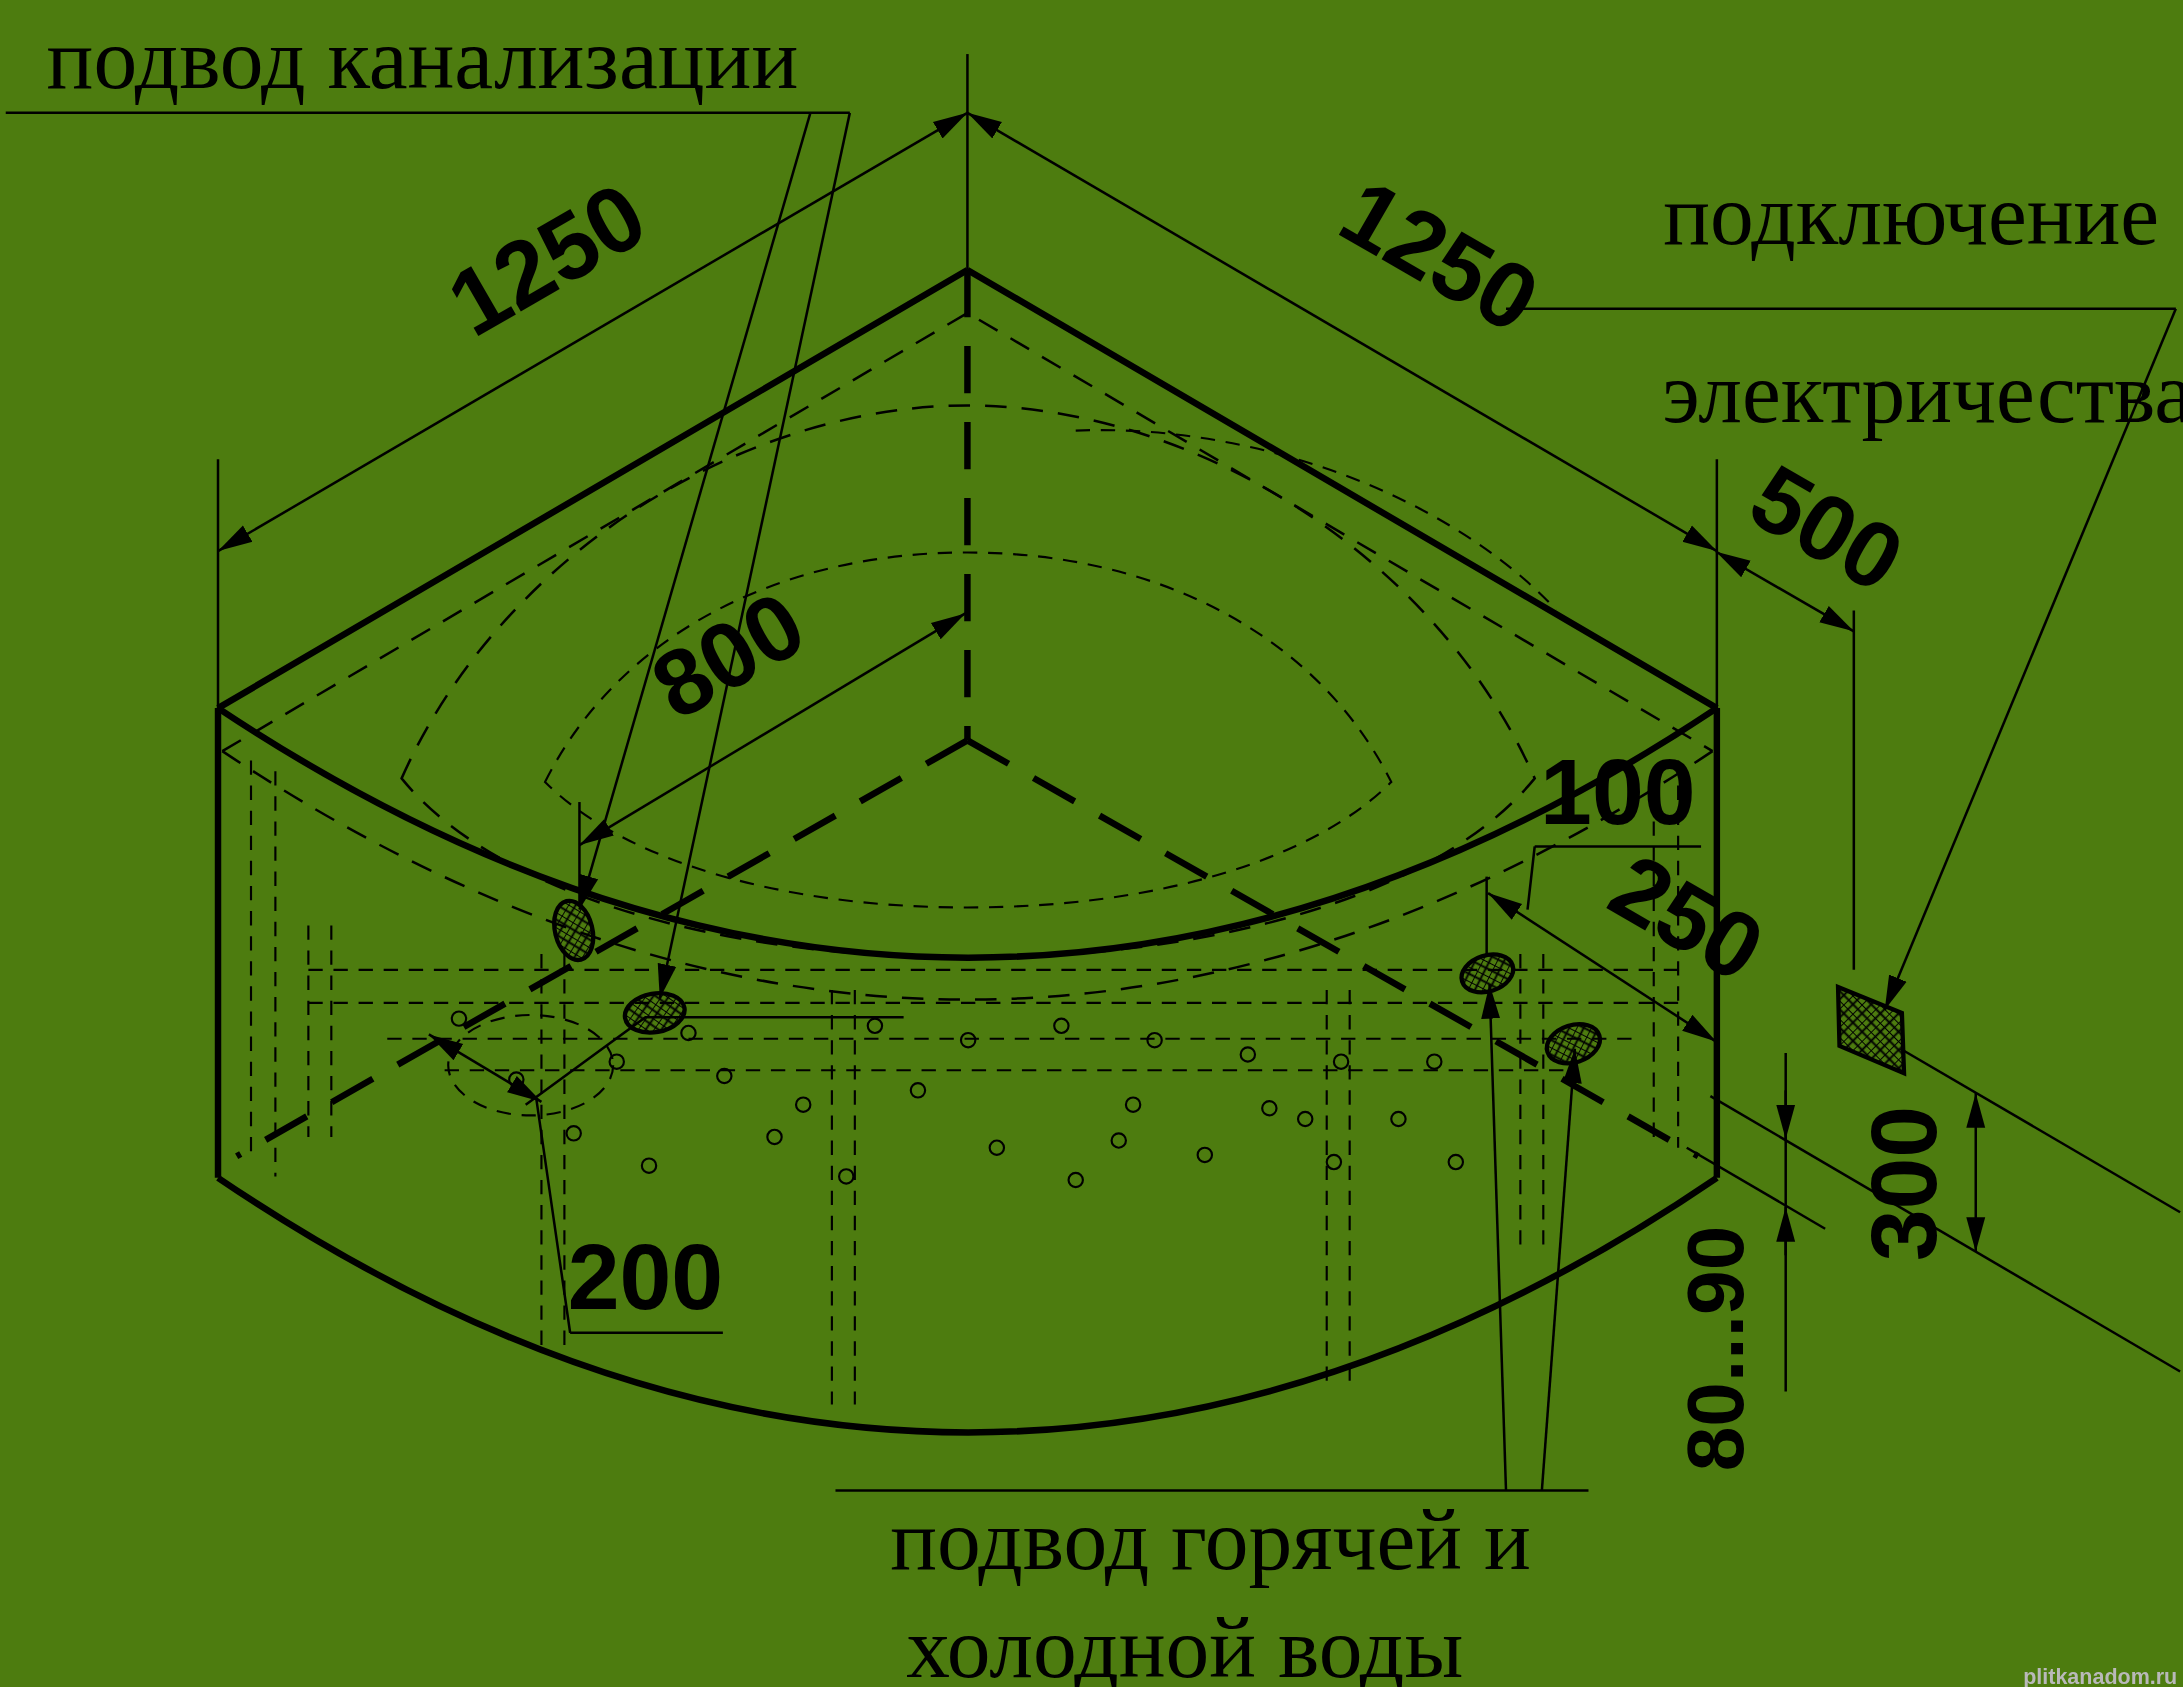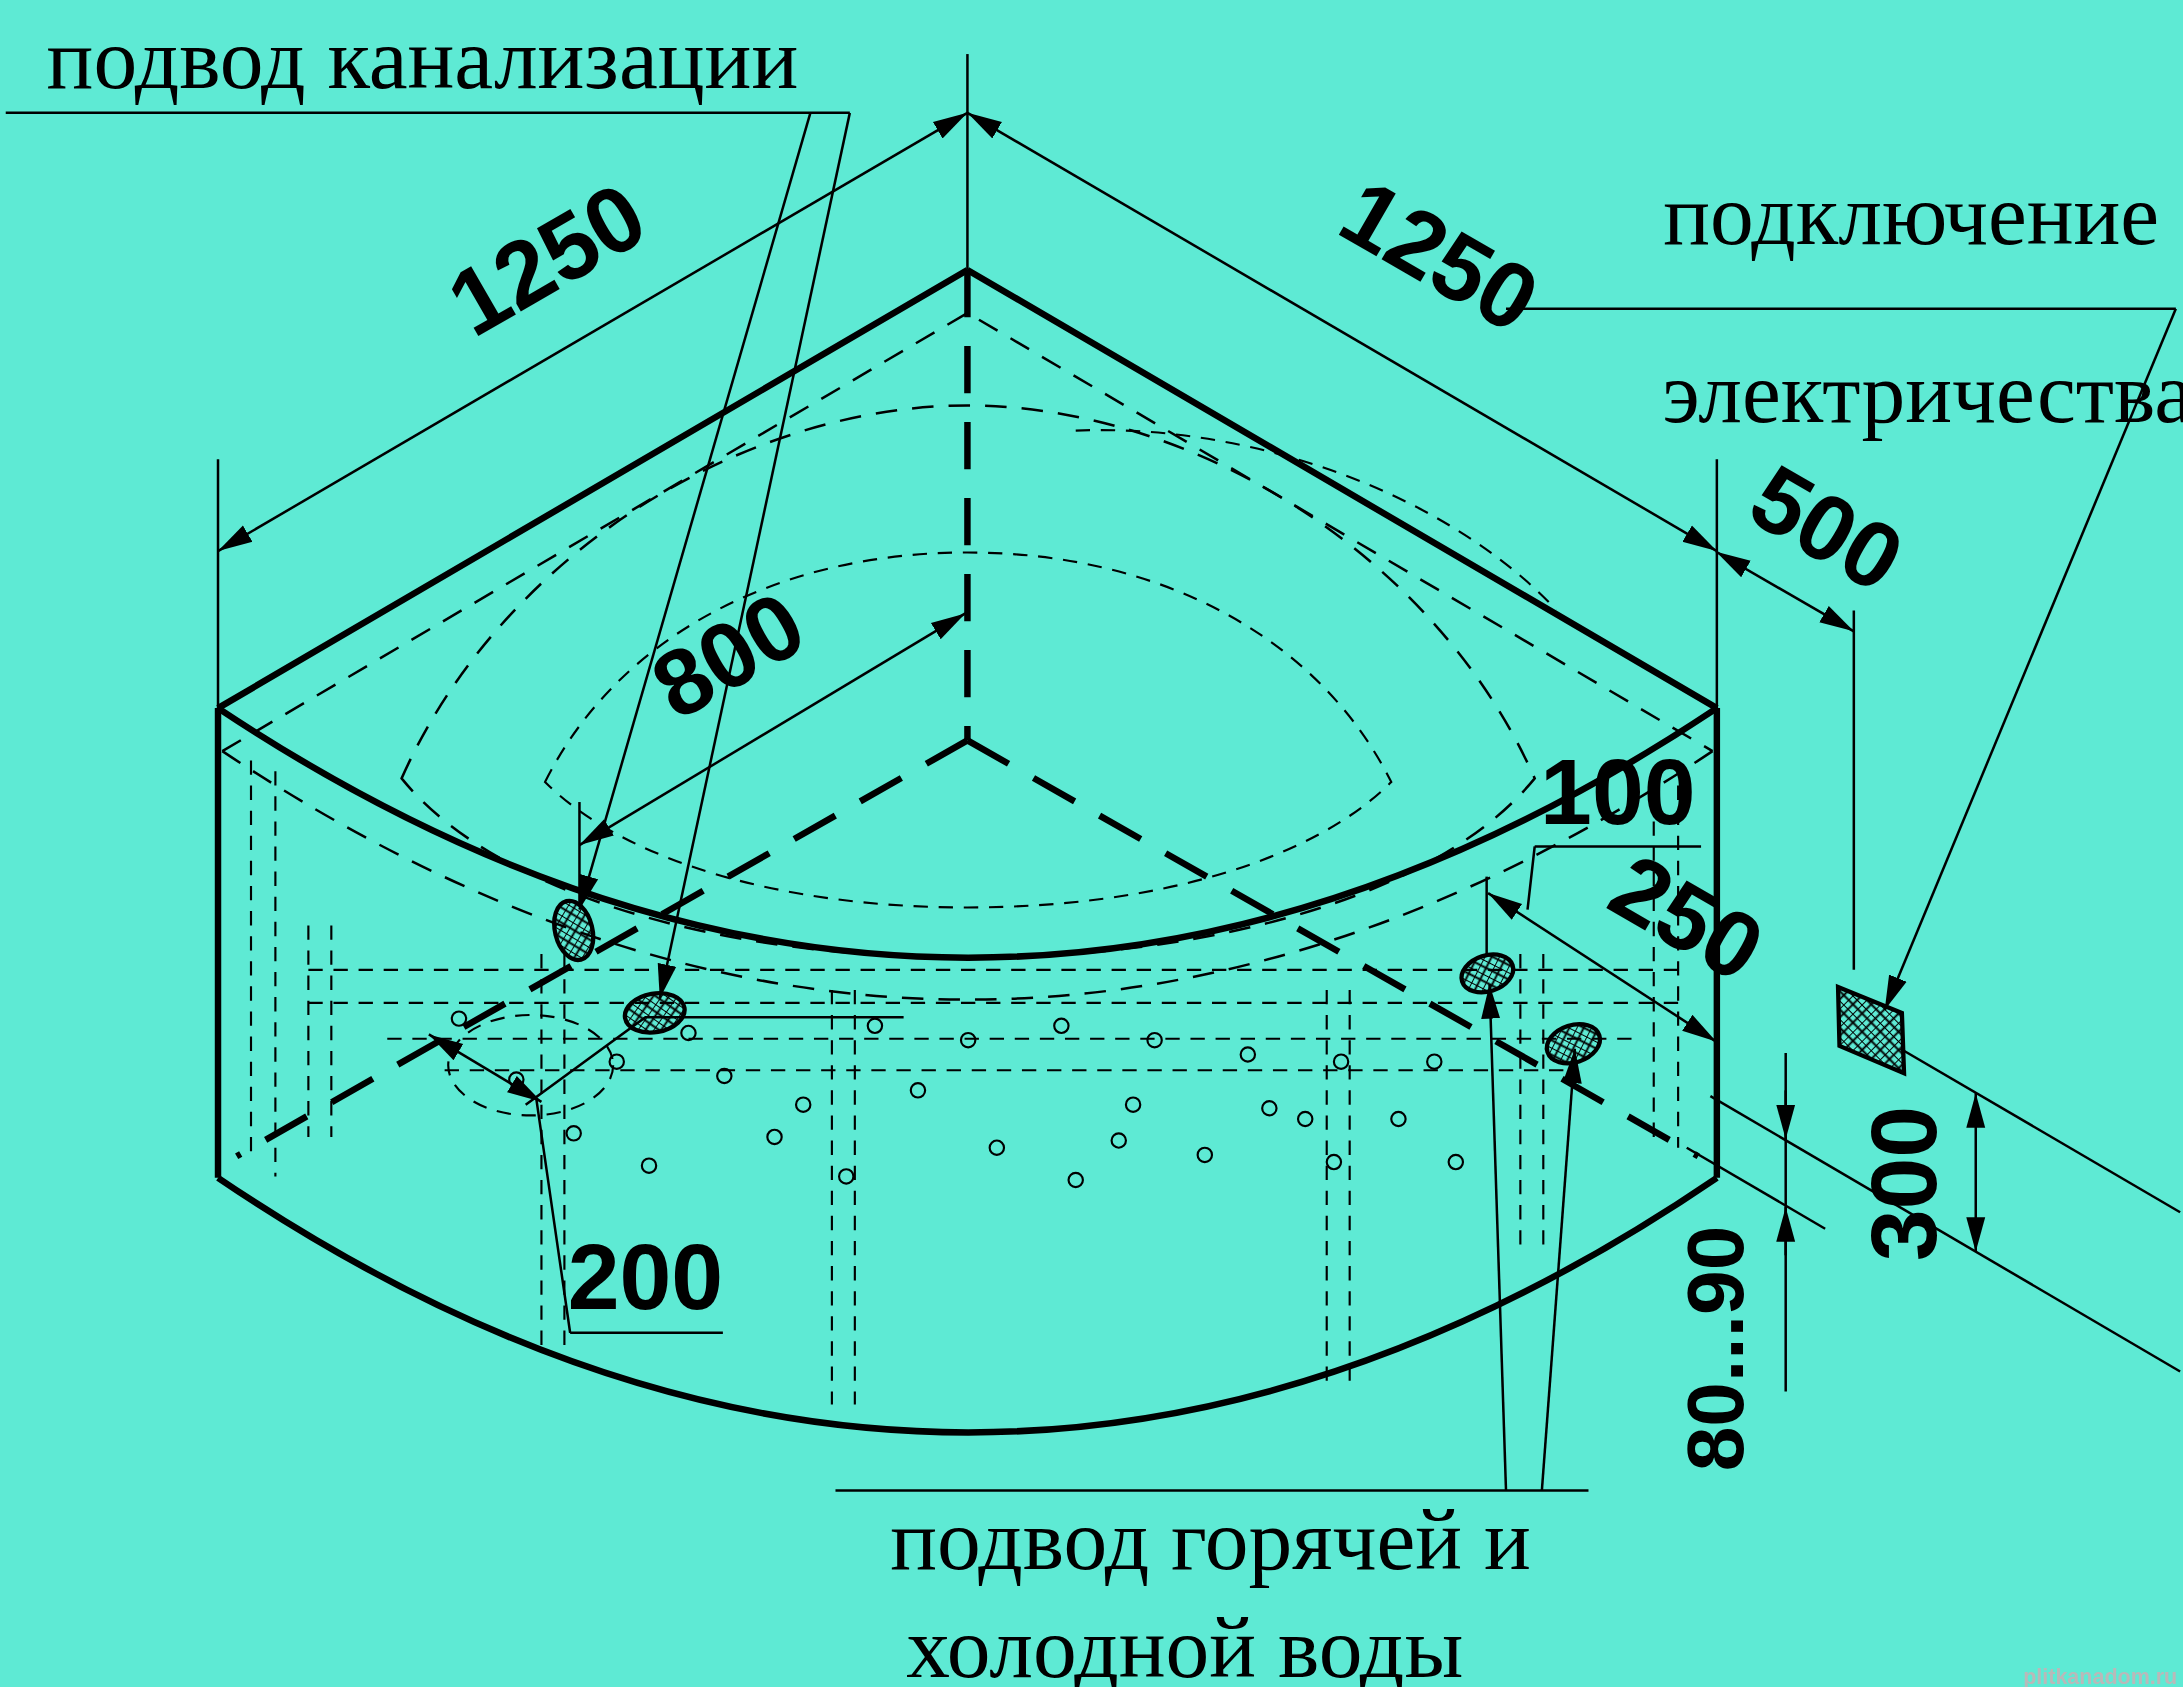--- a/index.html
+++ b/index.html
@@ -1,16 +1,16 @@
 <!DOCTYPE html>
 <html style="font-size:11.5px"><head>
 <meta charset="utf-8">
 <style>
   html,body{margin:0;padding:0;background:#ffffff;}
-  .page{position:relative;width:2183px;height:1688px;background:#5eead4;overflow:hidden;}
+  .page{position:relative;width:2183px;height:1688px;background:#4d7c0f;overflow:hidden;}
   svg{position:absolute;left:0;top:0;}
   text{fill:#000;}
   .lbl{font-family:"Liberation Serif","DejaVu Serif",serif;font-size:122px;}
   .num{font-family:"Liberation Sans","DejaVu Sans",sans-serif;font-weight:bold;font-size:130px;}
   .num-sm{font-family:"Liberation Sans","DejaVu Sans",sans-serif;font-weight:bold;font-size:112px;}
   .wm{font-family:"Liberation Sans","DejaVu Sans",sans-serif;font-weight:bold;font-size:30px;fill:#b9b9b9;}
   .thin{stroke:#000;stroke-width:3.5;fill:none;}
   .bold{stroke:#000;stroke-width:9;fill:none;}
   .bolddash{stroke:#000;stroke-width:9;fill:none;stroke-dasharray:66 40;}
   .dash{stroke:#000;stroke-width:3.5;fill:none;stroke-dasharray:30 21;}

